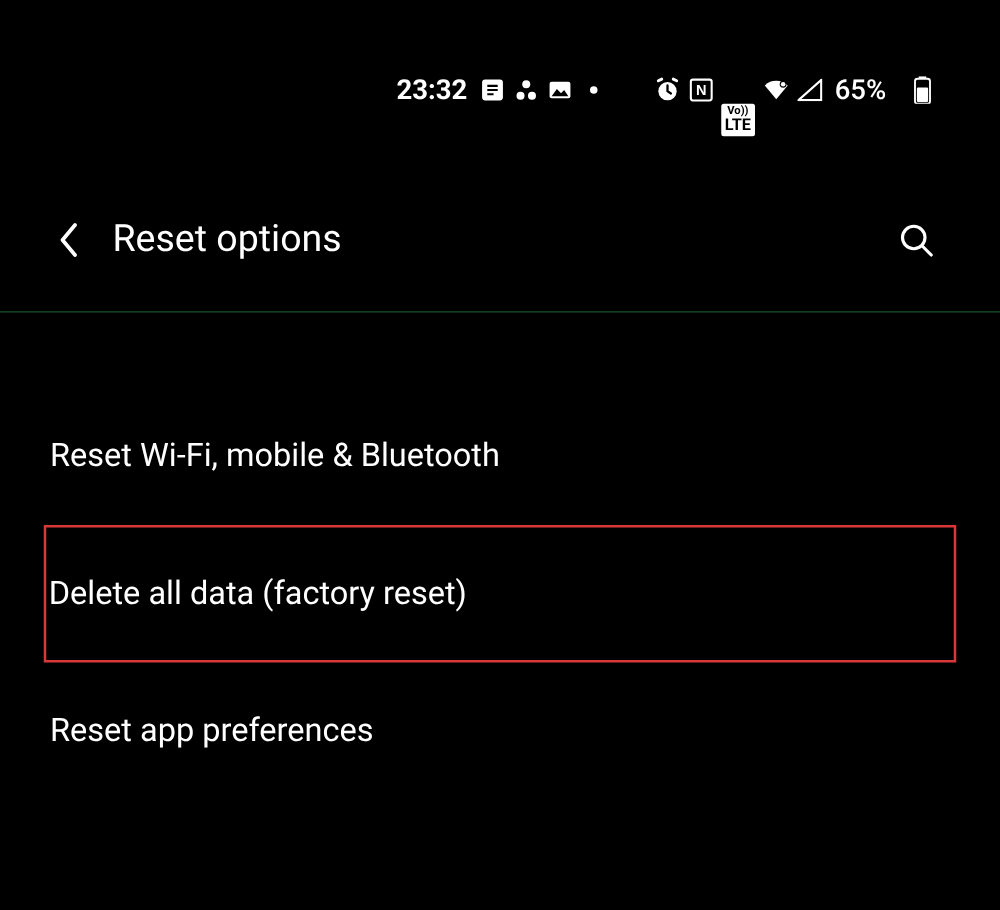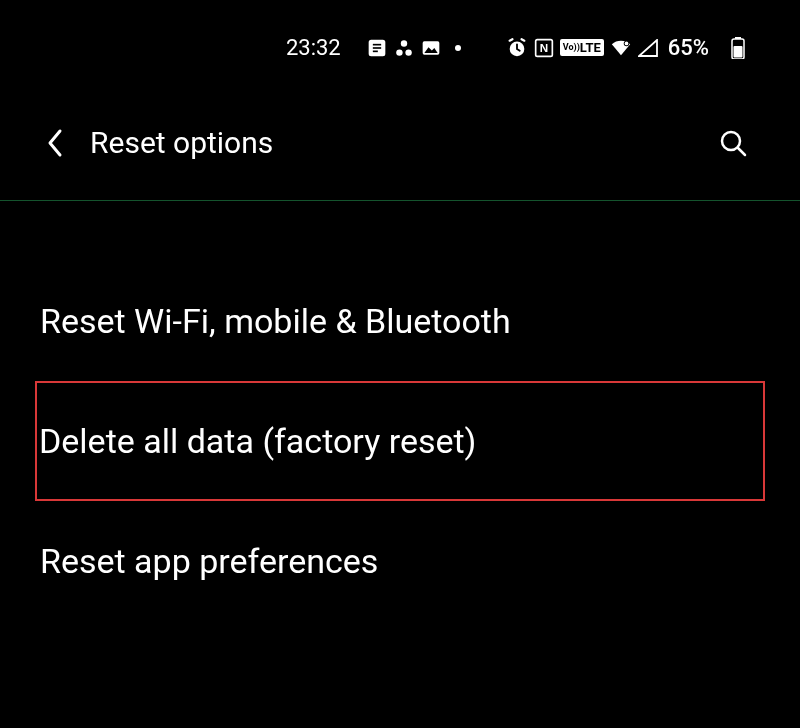--- a/index.html
+++ b/index.html
@@ -18,22 +18,22 @@
     .status-bar {
       display: flex;
       align-items: center;
       justify-content: flex-end;
       padding: 35px 55px 15px 0;
       gap: 6px;
       font-size: 22px;
       font-weight: 500;
     }
     .status-time {
-      margin-right: 20px;
-      font-weight: 400;
+      margin-right: 4px;
+      font-weight: 700;
     }
     .status-icon {
       display: inline-flex;
       align-items: center;
       justify-content: center;
     }
     .status-gap {
       width: 25px;
     }
     .dot-small {
@@ -45,21 +45,23 @@
     }
     .volte-badge {
       background: #fff;
       color: #000;
       font-size: 10px;
       font-weight: bold;
       padding: 2px 3px;
       border-radius: 2px;
       line-height: 1;
       display: flex;
+      flex-direction: column;
       align-items: center;
+      margin-top: 48px;
     }
     .battery-text {
       font-size: 22px;
       margin-left: 4px;
       margin-right: 16px;
     }
     .header {
       display: flex;
       align-items: center;
       padding: 50px 52px 40px 35px;
@@ -82,21 +84,21 @@
       display: inline-flex;
       align-items: center;
       justify-content: center;
       cursor: pointer;
     }
     .options-list {
       padding-top: 60px;
     }
     .option-item {
       padding: 40px 40px;
-      font-size: 34px;
+      font-size: 26px;
       font-weight: 400;
       cursor: pointer;
     }
     .option-highlighted {
       border: 2px solid #d93838;
       margin: 0 35px;
       padding: 38px 5px 38px 2px;
     }
   </style>
 </head>

